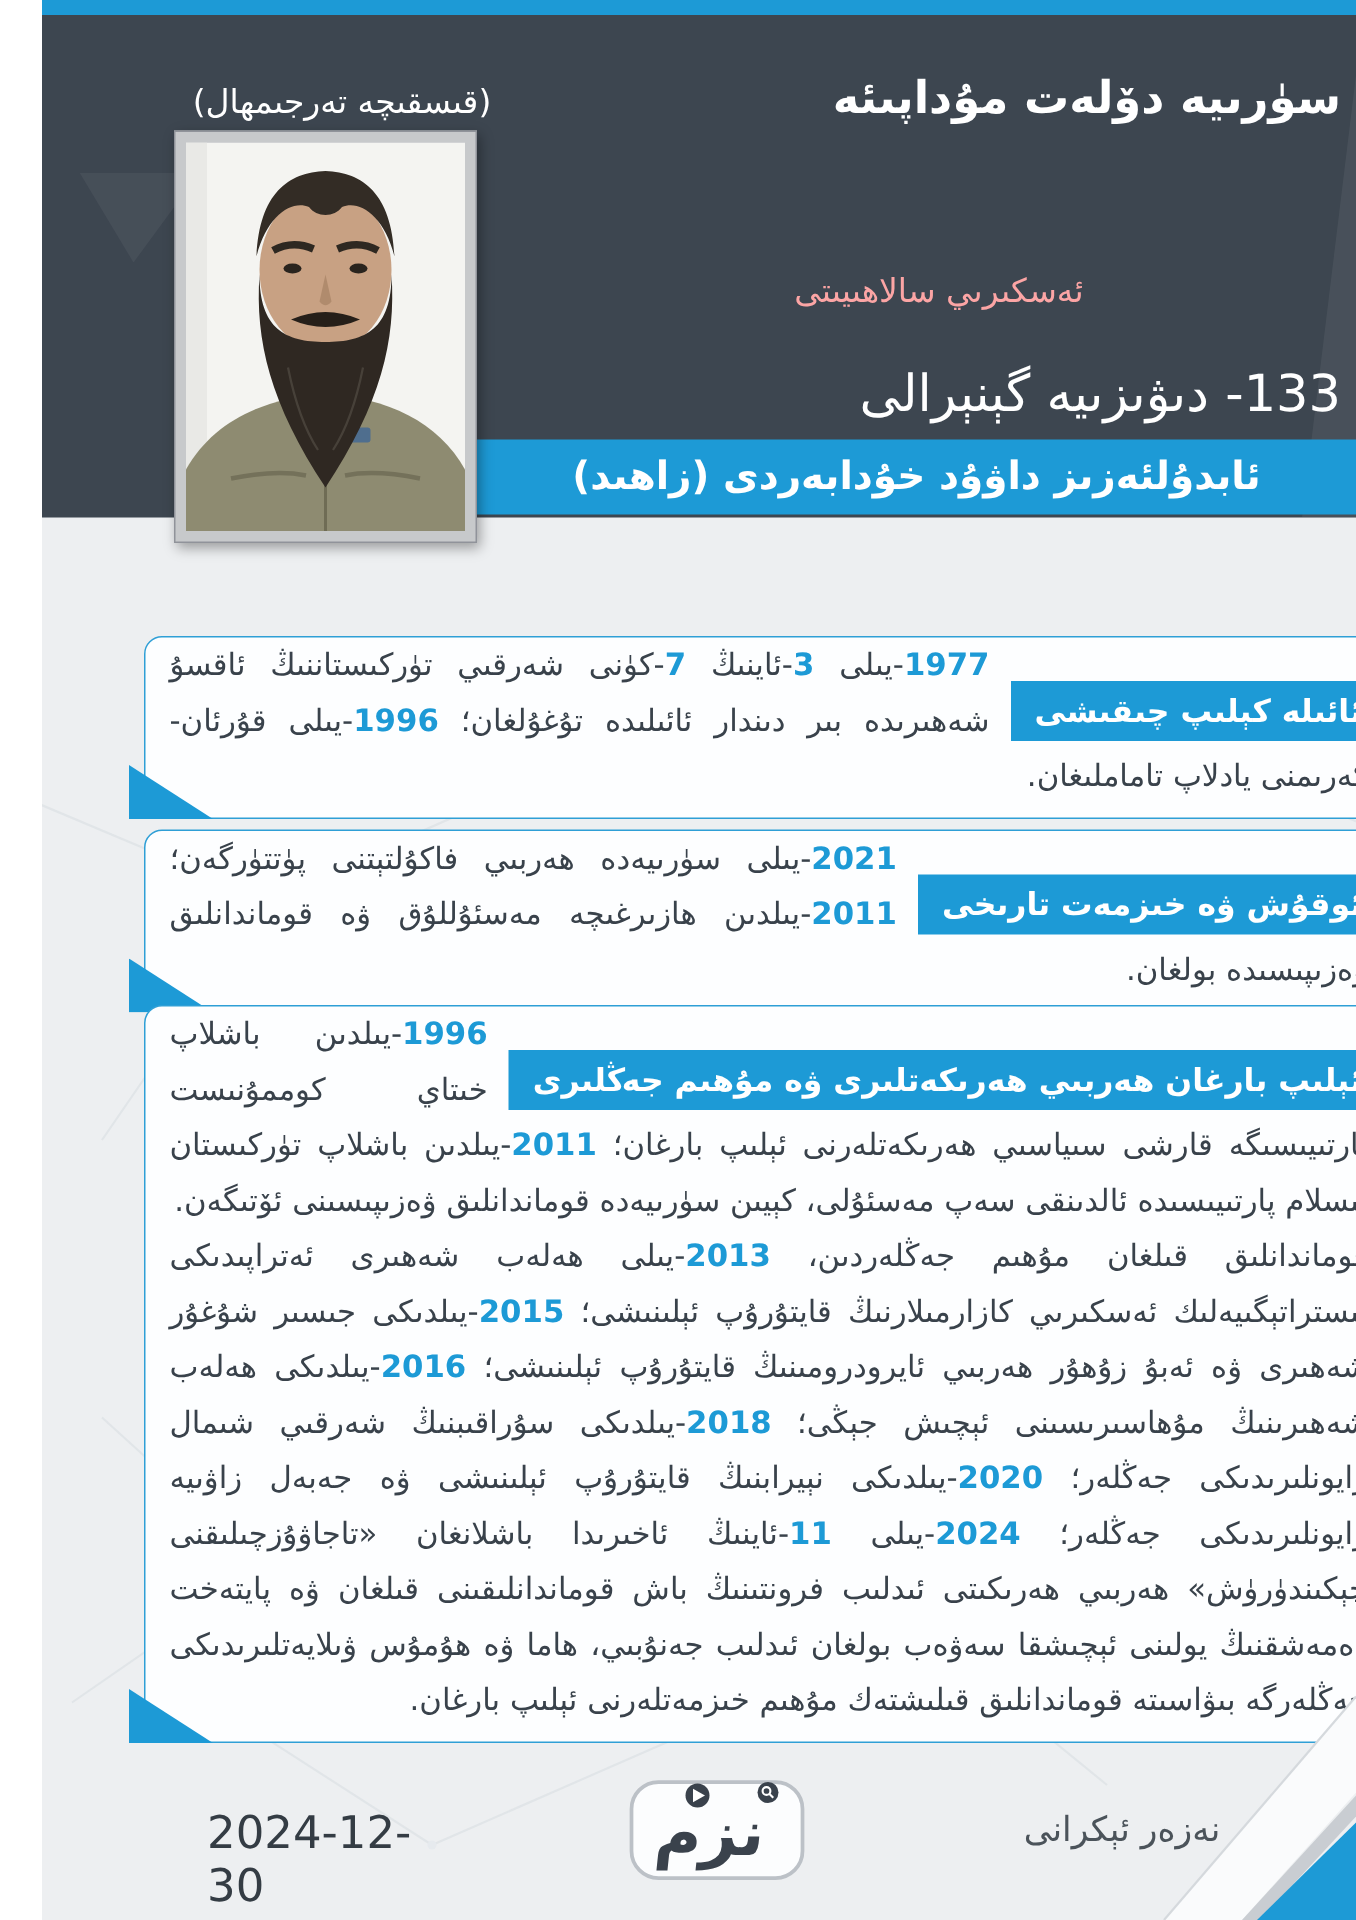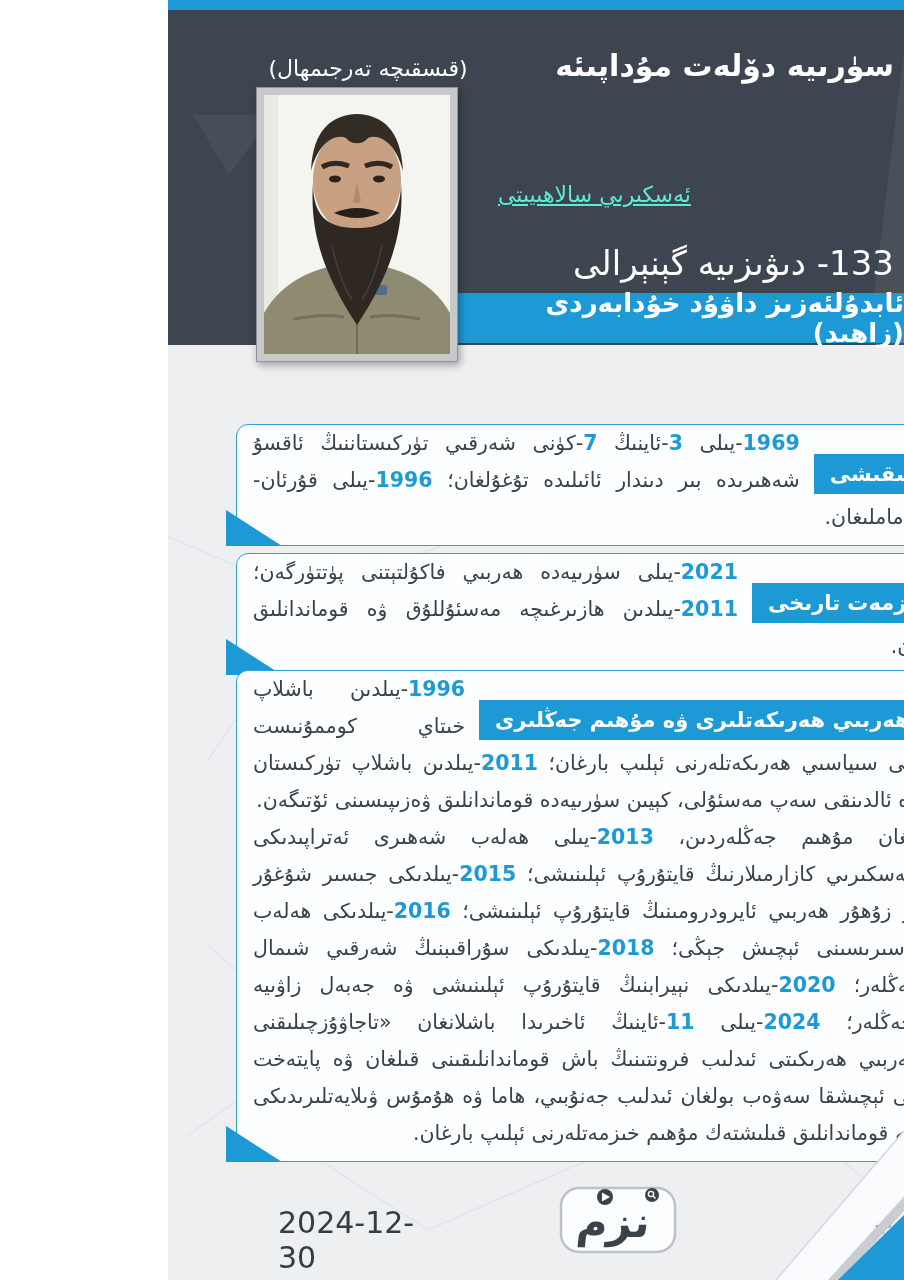--- a/index.html
+++ b/index.html
@@ -1,35 +1,35 @@
 <!DOCTYPE html>
 <html lang="ug" dir="rtl" style="--accent: #1d9ad6; --header-bg: #3d4650; --page-bg: #edeff1; --ink: #39424b; --card-bg: #fdfeff; --card-border: #2f9fd6; --mesh: #dfe3e7;"><head>
 <meta charset="utf-8">
 <style>
   * { box-sizing: border-box; margin: 0; padding: 0; }
   html, body { width: 904px; height: 1280px; }
   body { font-family: "DejaVu Sans", sans-serif; }
 
-  .page { position: relative; width: 736px; height: 1280px; overflow: hidden;
+  .page { position: relative; width: 876px; height: 1280px; overflow: hidden;
           background: var(--page-bg, #edeff1); color: var(--ink, #39424b); direction: rtl; }
 
   .topbar { position: absolute; top: 0; left: 0; right: 0; height: 10px; background: var(--accent, #1d9ad6); z-index: 4; }
 
   
   .hdr { position: absolute; top: 10px; left: 0; width: 100%; height: 335px; background: var(--header-bg, #3d4650); }
   .hdr-sheen { position: absolute; right: 0; top: 40px; width: 60px; height: 295px;
                background: rgba(255,255,255,.06); clip-path: polygon(100% 0, 100% 100%, 40% 100%); }
   .hdr-sheen2 { position: absolute; left: 25px; top: 105px; width: 80px; height: 60px;
                 background: rgba(255,255,255,.05); clip-path: polygon(0 0, 100% 0, 45% 100%); }
   .caption { position: absolute; top: 46px; left: 55px; width: 290px; text-align: center;
              color: #fff; font-size: 22px; }
   .title { position: absolute; top: 28px; left: 330px; right: 10px; 
            color: #fff; font-weight: bold; font-size: 30px; line-height: 55px; }
-  .subtitle { position: absolute; top: 172px; left: 330px; right: 10px; text-align: left;
-              color: #5eead4; font-size: 22px; text-decoration: underline; }
+  .subtitle { position: absolute; top: 172px; left: 330px; right: 10px; text-align: center;
+              color: #fca5a5; font-size: 22px; }
   .rank { position: absolute; top: 233px; left: 330px; right: 10px; text-align: right;
           color: #fff; font-size: 34px; font-weight: 500; }
   .namebar { position: absolute; left: 290px; right: 0; top: 283px; height: 50px;
              background: var(--accent, #1d9ad6); color: #fff; display: flex; align-items: center;
              justify-content: center; font-size: 26px; font-weight: 600; }
 
   .photo { position: absolute; left: 88px; top: 87px; width: 202px; height: 275px; z-index: 3;
            background: #c7c9cb; border: 1px solid #90939a; padding: 7px;
            box-shadow: 2px 3px 8px rgba(0,0,0,.35); }
   .photo svg { display: block; width: 100%; height: 100%; }
@@ -121,21 +121,21 @@
 
       <path d="M49 88 C46 132 56 174 93 230 C130 174 140 132 137 88 C137 124 120 133 93 133 C66 133 49 124 49 88 Z" fill="#2f2822"></path>
       <path d="M70 118 Q93 108 116 118 Q93 128 70 118 Z" fill="#261f19"></path>
       <path d="M68 150 Q75 185 88 205 M118 150 Q111 185 98 205" stroke="#59524a" stroke-width="1.5" fill="none" opacity="0.6"></path>
     </svg>
   </div>
 
   <section class="card c1">
     <div class="card-body">
       <span class="card-label">ئائىلە كېلىپ چىقىشى</span>
-      <p class="rich"><span class="hl">1969</span><span>-يىلى </span><span class="hl">3</span><span>-ئاينىڭ </span><span class="hl">7</span><span>-كۈنى شەرقىي تۈركىستاننىڭ ئاقسۇ شەھىرىدە بىر دىندار ئائىلىدە تۇغۇلغان؛ </span><span class="hl">1996</span><span>-يىلى قۇرئان-كەرىمنى يادلاپ تاماملىغان.</span></p>
+      <p class="rich"><span class="hl">1977</span><span>-يىلى </span><span class="hl">3</span><span>-ئاينىڭ </span><span class="hl">7</span><span>-كۈنى شەرقىي تۈركىستاننىڭ ئاقسۇ شەھىرىدە بىر دىندار ئائىلىدە تۇغۇلغان؛ </span><span class="hl">1996</span><span>-يىلى قۇرئان-كەرىمنى يادلاپ تاماملىغان.</span></p>
     </div>
     <div class="tri"></div>
   </section>
 
   <section class="card c2">
     <div class="card-body">
       <span class="card-label">ئوقۇش ۋە خىزمەت تارىخى</span>
       <p class="rich"><span class="hl">2021</span><span>-يىلى سۈرىيەدە ھەربىي فاكۇلتېتنى پۈتتۈرگەن؛ </span><span class="hl">2011</span><span>-يىلدىن ھازىرغىچە مەسئۇللۇق ۋە قوماندانلىق ۋەزىپىسىدە بولغان.</span></p>
     </div>
     <div class="tri"></div>

